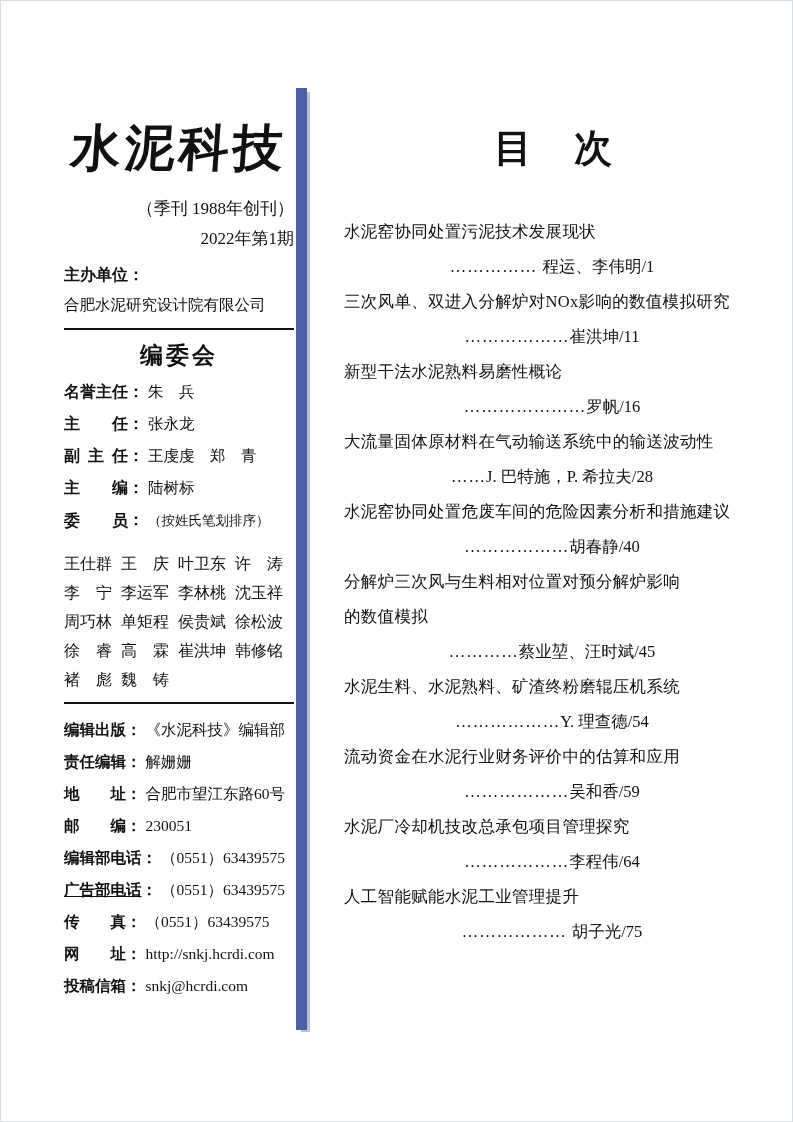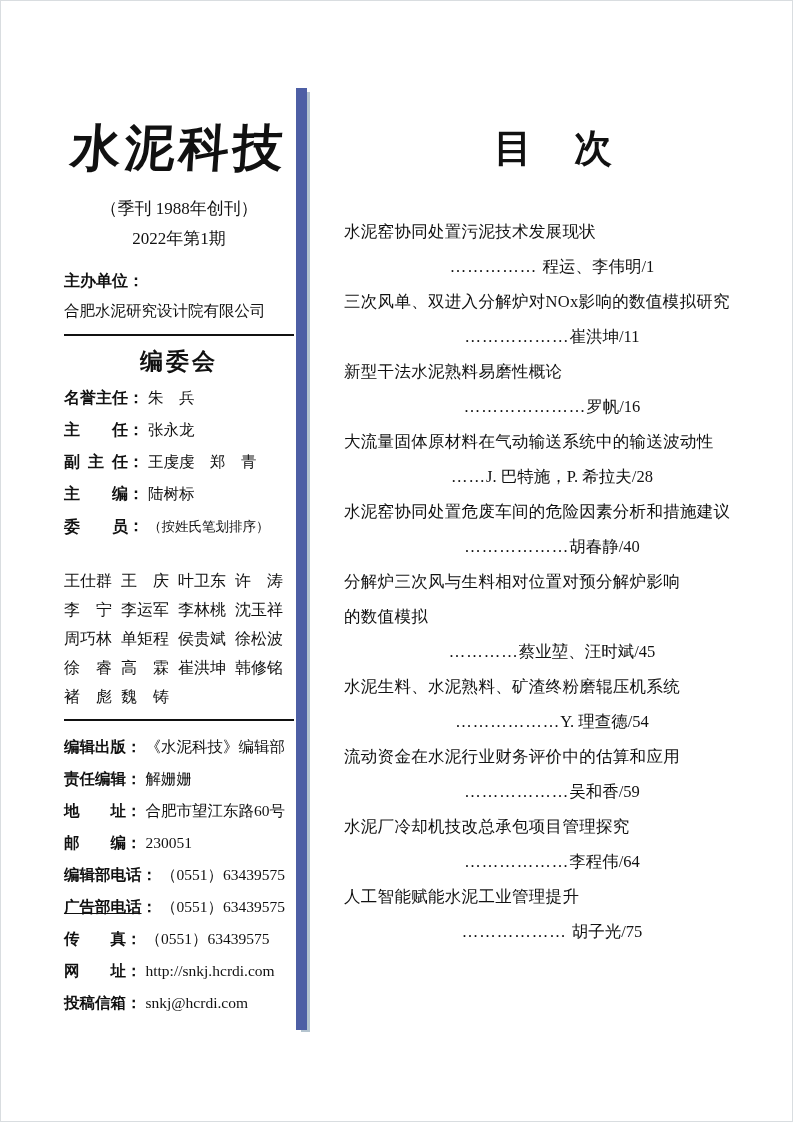--- a/index.html
+++ b/index.html
@@ -20,25 +20,25 @@
   .journal-title {
     font-family: "Liberation Serif", "DejaVu Serif", serif;
     font-weight: 900;
     font-size: 50px;
     line-height: 72px;
     text-align: center;
     letter-spacing: 4px;
     transform: skewX(-4deg);
     white-space: nowrap;
   }
-  .issue-line { font-size: 17px; line-height: 30px; text-align: center; }
+  .issue-line { font-size: 17px; line-height: 30px; text-align: right; }
   .issue-line.first { margin-top: 10px; }
 
   .sponsor-label {
-    margin-top: 12px;
+    margin-top: 6px;
     font-family: "Liberation Sans", "DejaVu Sans", sans-serif;
     font-weight: 700; font-size: 16px; line-height: 30px;
   }
   .sponsor-name { font-size: 15.5px; line-height: 30px; }
 
   .rule { height: 2px; background: #111; margin-top: 8px; }
 
   .board-heading {
     margin-top: 10px;
     font-family: "Liberation Sans", "DejaVu Sans", sans-serif;
@@ -56,21 +56,21 @@
   }
   .info-colon { font-family: "Liberation Sans", "DejaVu Sans", sans-serif; font-weight: 700; }
   .info-value { font-size: 15.5px; margin-left: 4px; text-align: right; }
   .info-value.small { font-size: 13.5px; }
 
   #board-roles { margin-top: 6px; }
   #pub-info { margin-top: 10px; }
   #pub-info .info-row { line-height: 32px; font-size: 15.5px; }
 
   .members-grid {
-    margin-top: 23px;
+    margin-top: 12px;
     display: grid;
     grid-template-columns: repeat(4, 57px);
     line-height: 29px;
     font-size: 16px;
   }
   .member {
     display: inline-block; width: 48px;
     text-align: justify; text-align-last: justify;
   }
 

